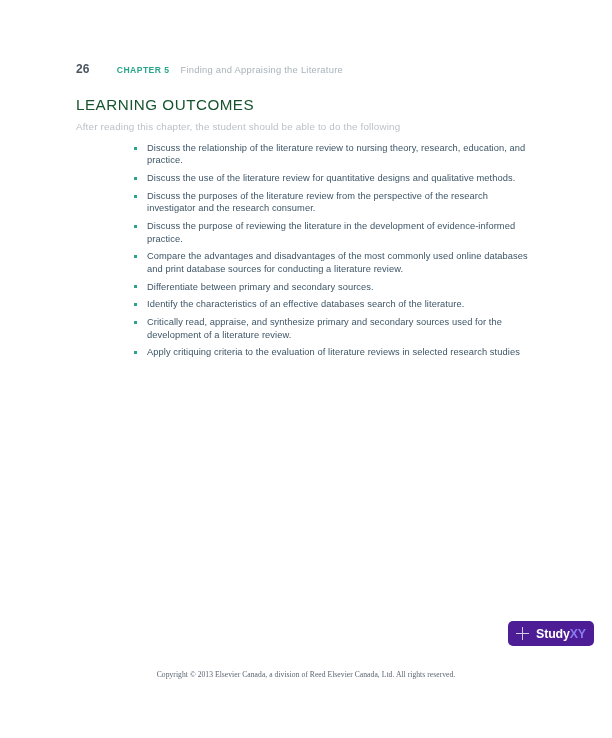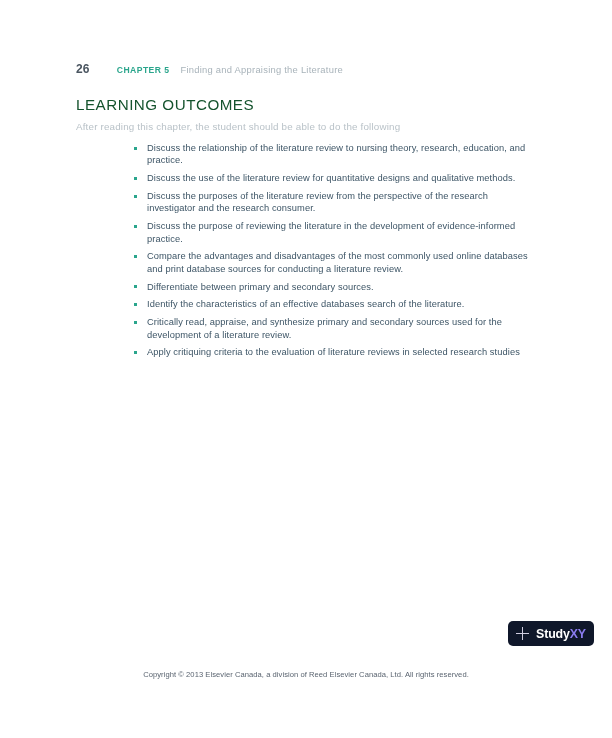--- a/index.html
+++ b/index.html
@@ -101,21 +101,21 @@
     background: #2aa58c;
   }
 
   
   .studyxy-badge {
     position: absolute;
     left: 508px;
     top: 621px;
     width: 86px;
     height: 25px;
-    background: #0f172a;
+    background: #4c1d95;
     border-radius: 5px;
     display: flex;
     align-items: center;
     justify-content: center;
     gap: 7px;
   }
   .plus-icon {
     position: relative;
     width: 13px;
     height: 13px;
@@ -144,21 +144,21 @@
   .badge-study { color: #ffffff; }
   .badge-xy { color: #8b7cf0; }
 
   
   .copyright {
     position: absolute;
     left: 0;
     right: 0;
     top: 670px;
     text-align: center;
-    font-family: Liberation Sans, sans-serif;
+    font-family: Liberation Serif, serif;
     font-size: 7.6px;
     color: #5a6470;
     letter-spacing: 0.05px;
   }
 </style>
 </head>
 <body>
 
 <div class="page">
 

